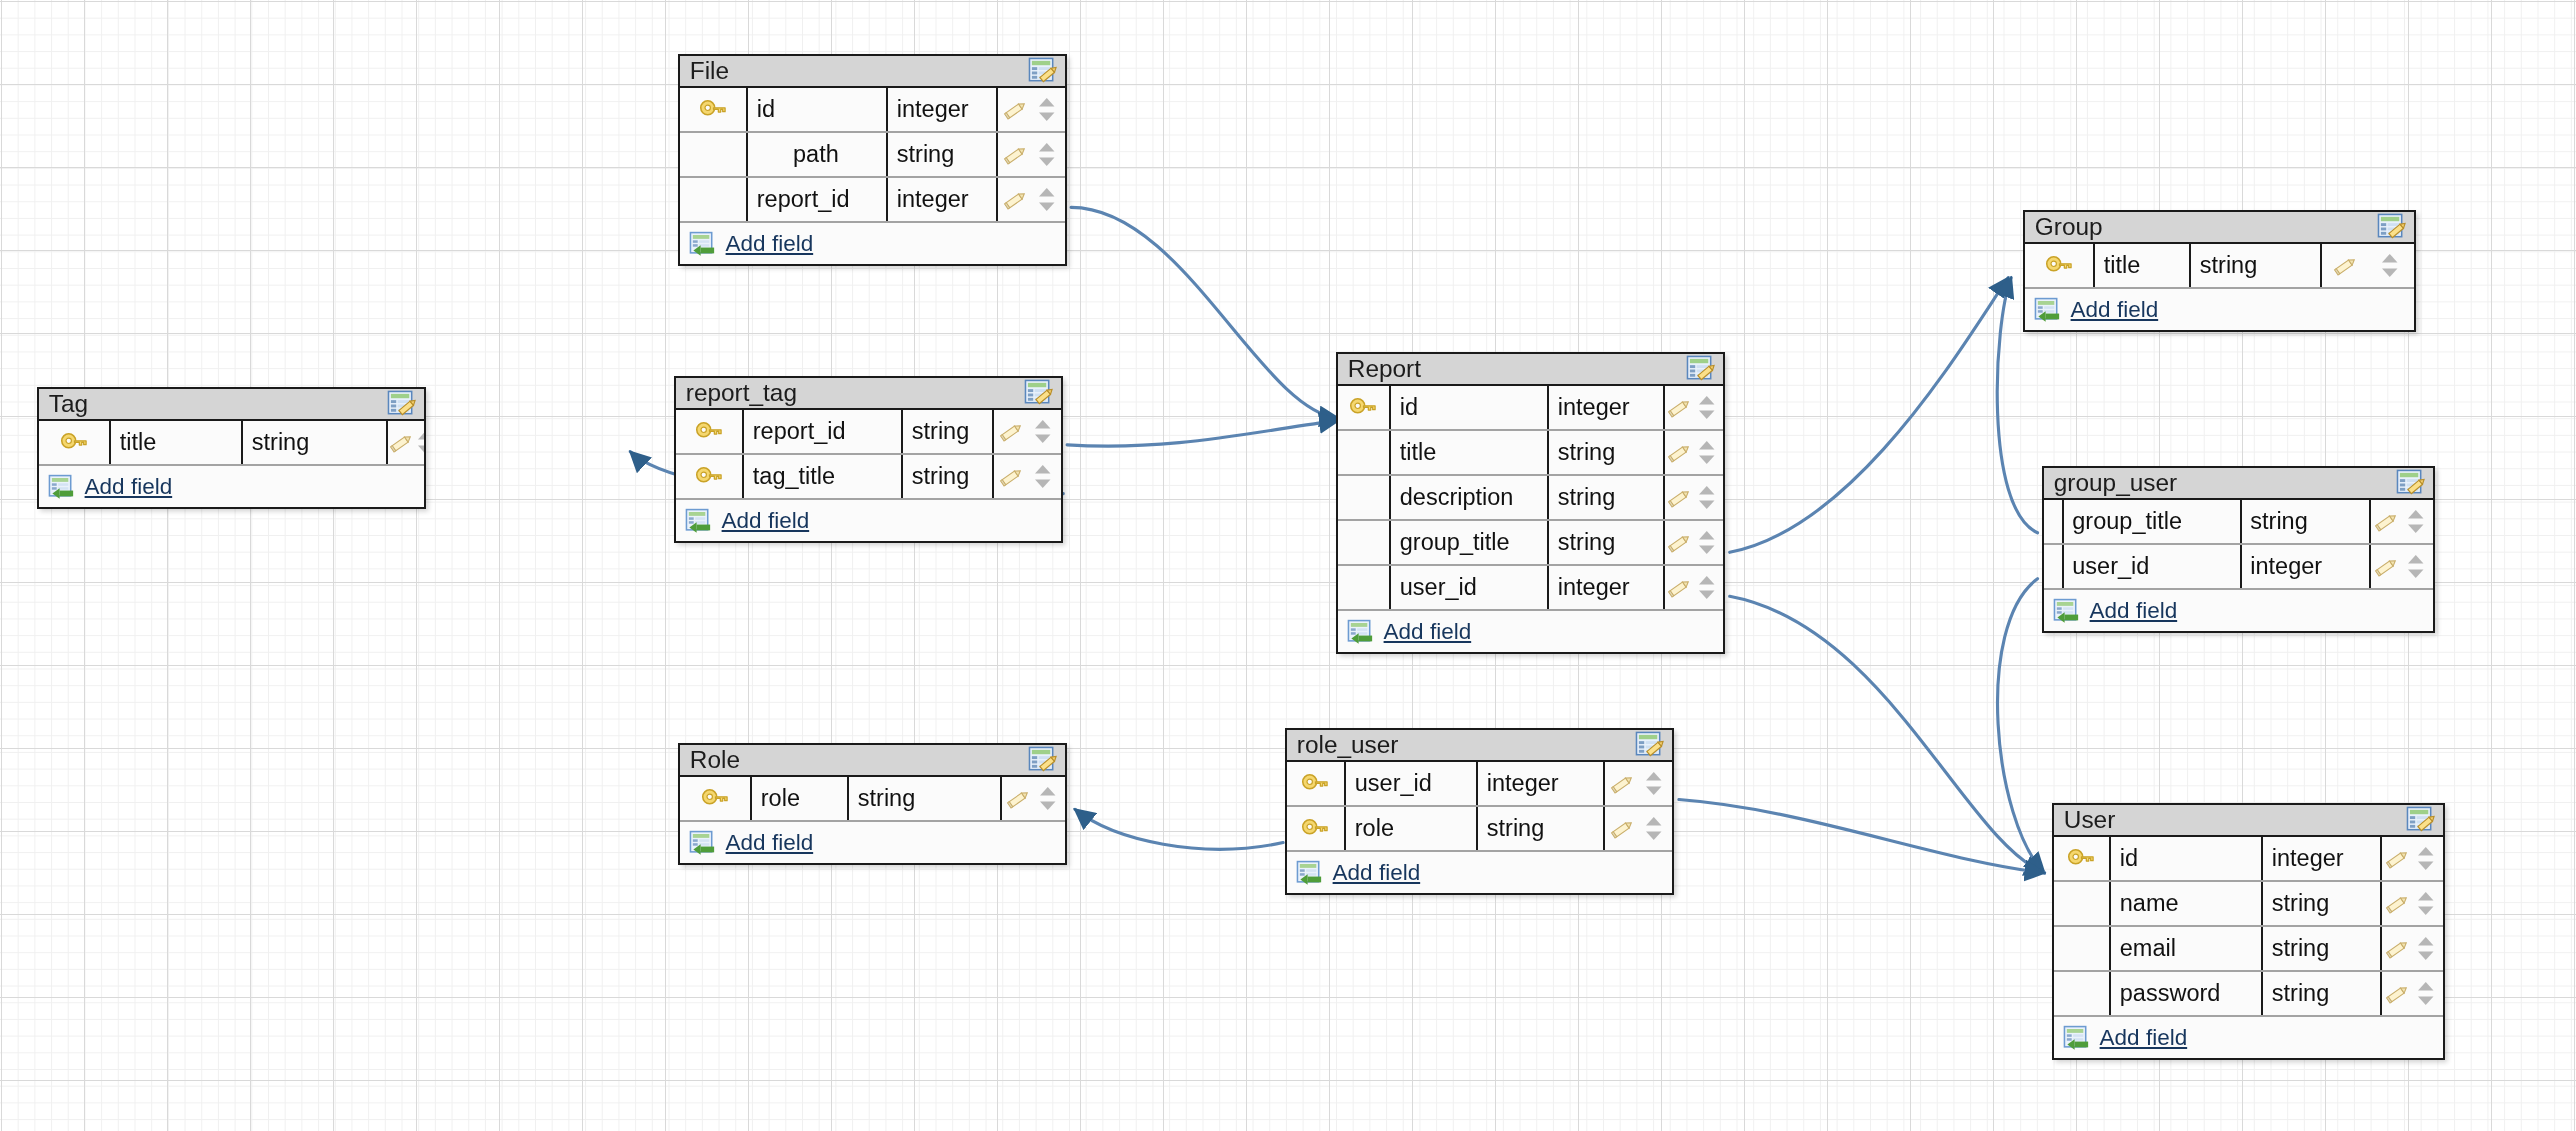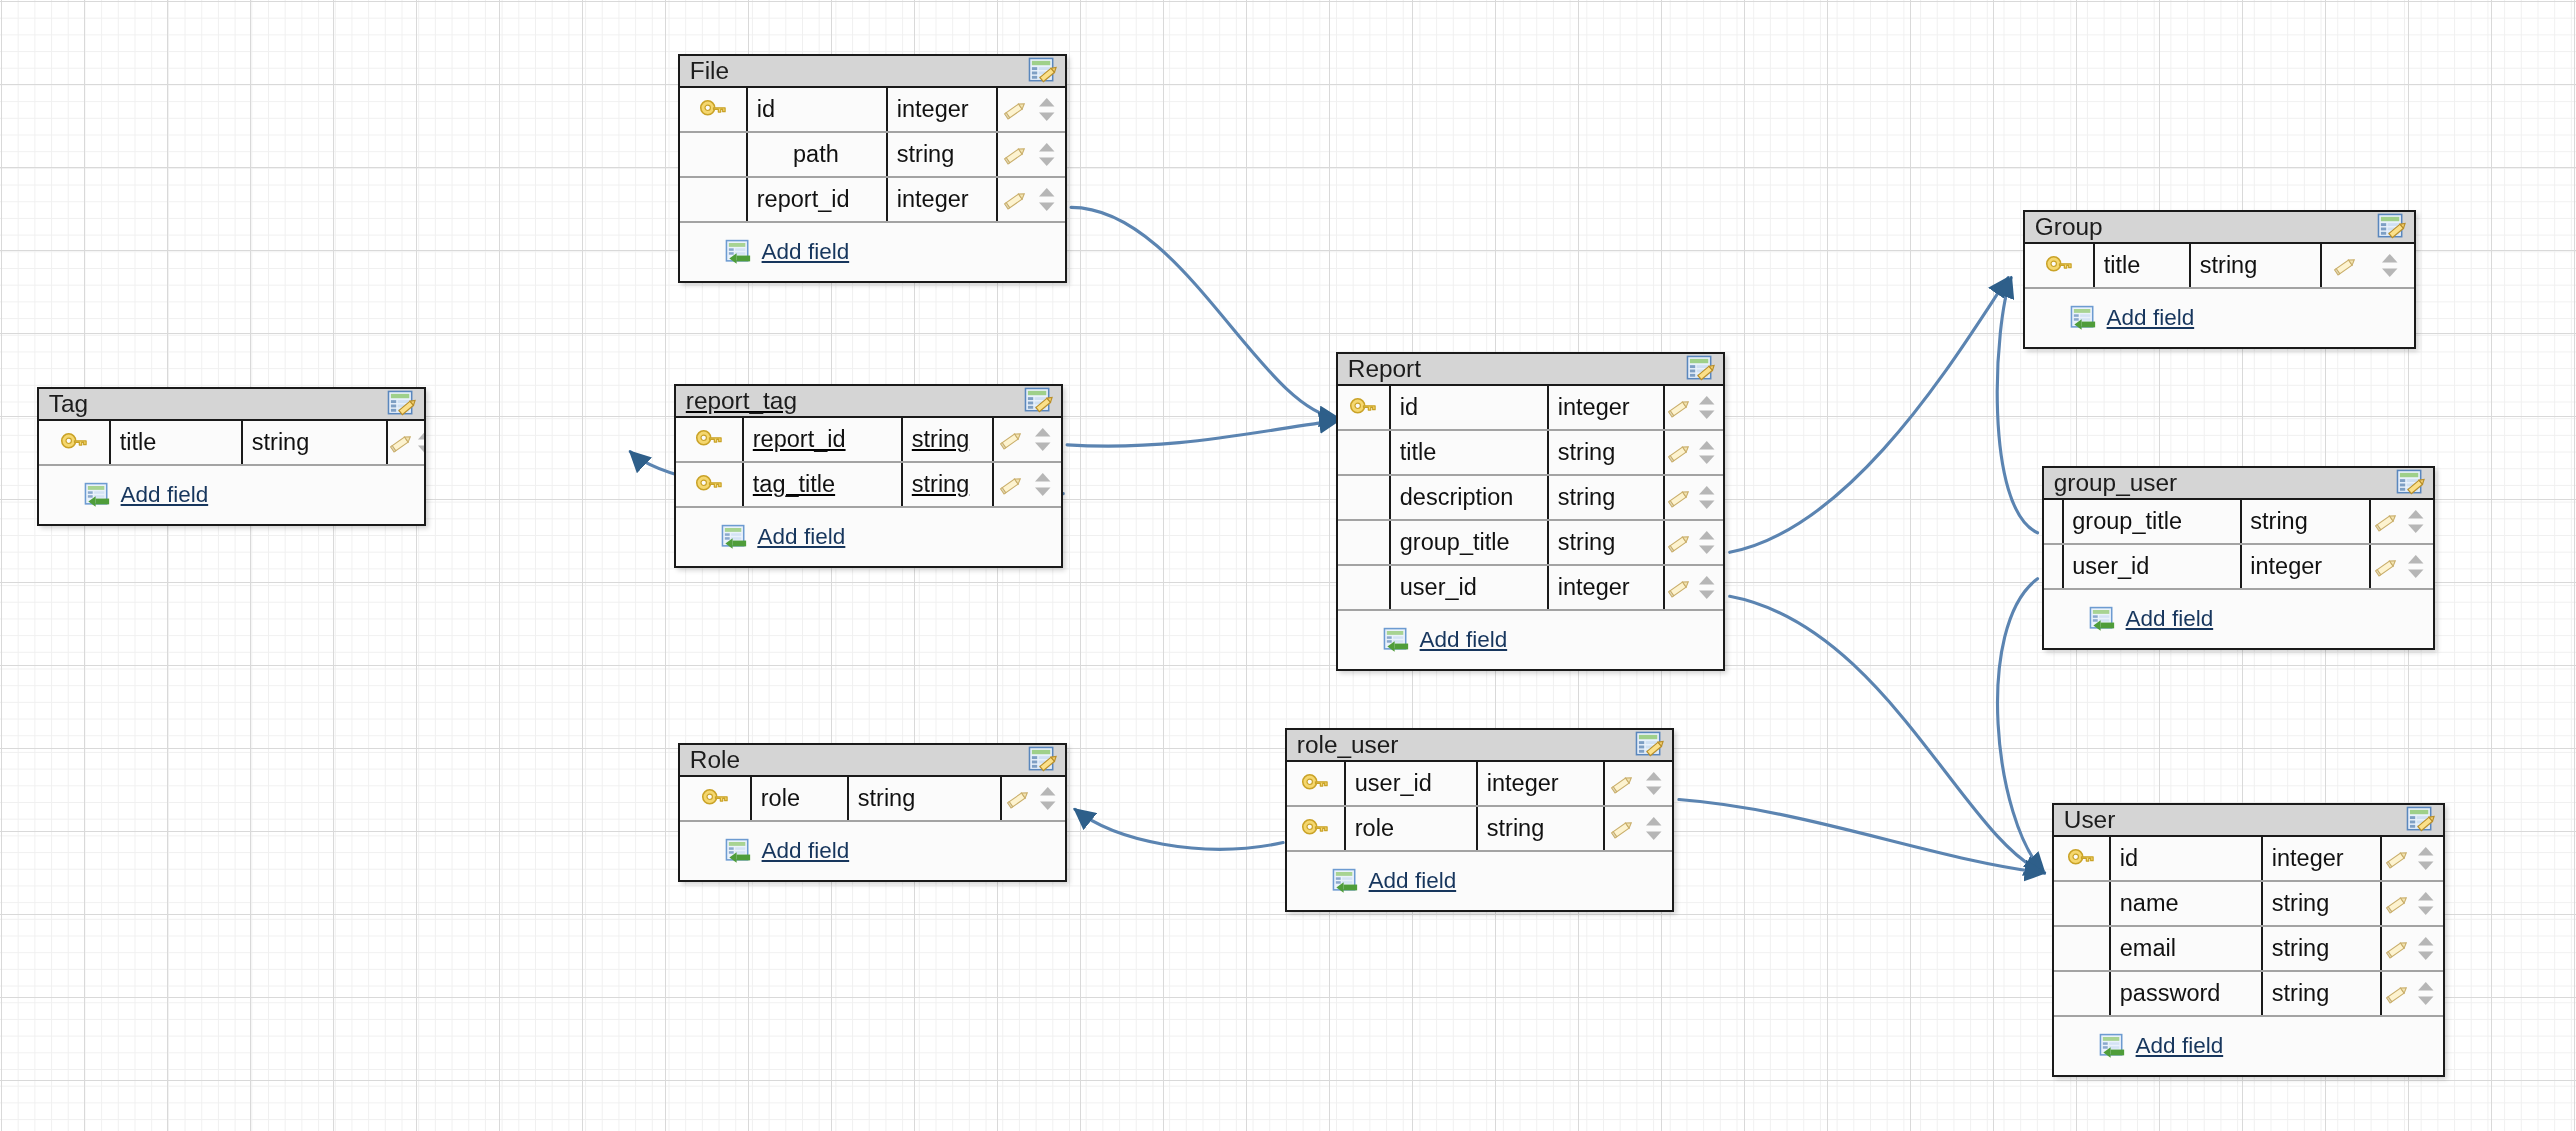--- a/index.html
+++ b/index.html
@@ -79,25 +79,24 @@
   }
   .cell.actions {
     border-right: none;
     justify-content: space-around;
     padding-left: 0;
     padding-right: 3.9px;
   }
   .addrow {
     display: flex;
     align-items: center;
-    height: 58px;
+    height: 41px;
     padding-left: 8.8px;
     background: #fbfbfb;
     box-sizing: border-box;
-    margin-left: 36px;
   }
   .add-label {
     font-size: 22.5px;
     color: #17365d;
     text-decoration: underline;
     margin-left: 7.8px;
     white-space: nowrap;
   }
   .icon { display: block; }
 </style>
@@ -299,21 +298,21 @@
     <rect x="10.5" y="13.5" width="10.5" height="2.6" fill="#d4e3f4"></rect>
     <g>
       <rect x="12" y="17" width="14" height="6" fill="#4f9d3a"></rect>
       <polygon points="12,14.5 4.5,20 12,25.5" fill="#4f9d3a"></polygon>
     </g>
   </svg>
           </span>
           <span class="add-label">Add field</span>
         </div>
       </div>
-      <div class="table-box" style="left: 674px; top: 384px; width: 389px; text-decoration: underline;">
+      <div class="table-box" style="left: 674px; top: 376px; width: 389px;">
         <div class="tbl-header">
           <span class="tbl-title">report_tag</span>
           <span>
             <svg class="icon" width="31" height="29" viewBox="0 0 32 30">
     <rect x="1.5" y="1.5" width="24" height="23" fill="#e8f1fb" stroke="#5a87bd" stroke-width="1.6"></rect>
     <rect x="4" y="4" width="19" height="4.5" fill="#9fd08a"></rect>
     <rect x="4" y="10.5" width="5.5" height="3" fill="#7e9fc4"></rect>
     <rect x="11" y="10.5" width="12" height="3" fill="#cfe0f2"></rect>
     <rect x="4" y="15" width="5.5" height="3" fill="#7e9fc4"></rect>
     <rect x="11" y="15" width="12" height="3" fill="#cfe0f2"></rect>

